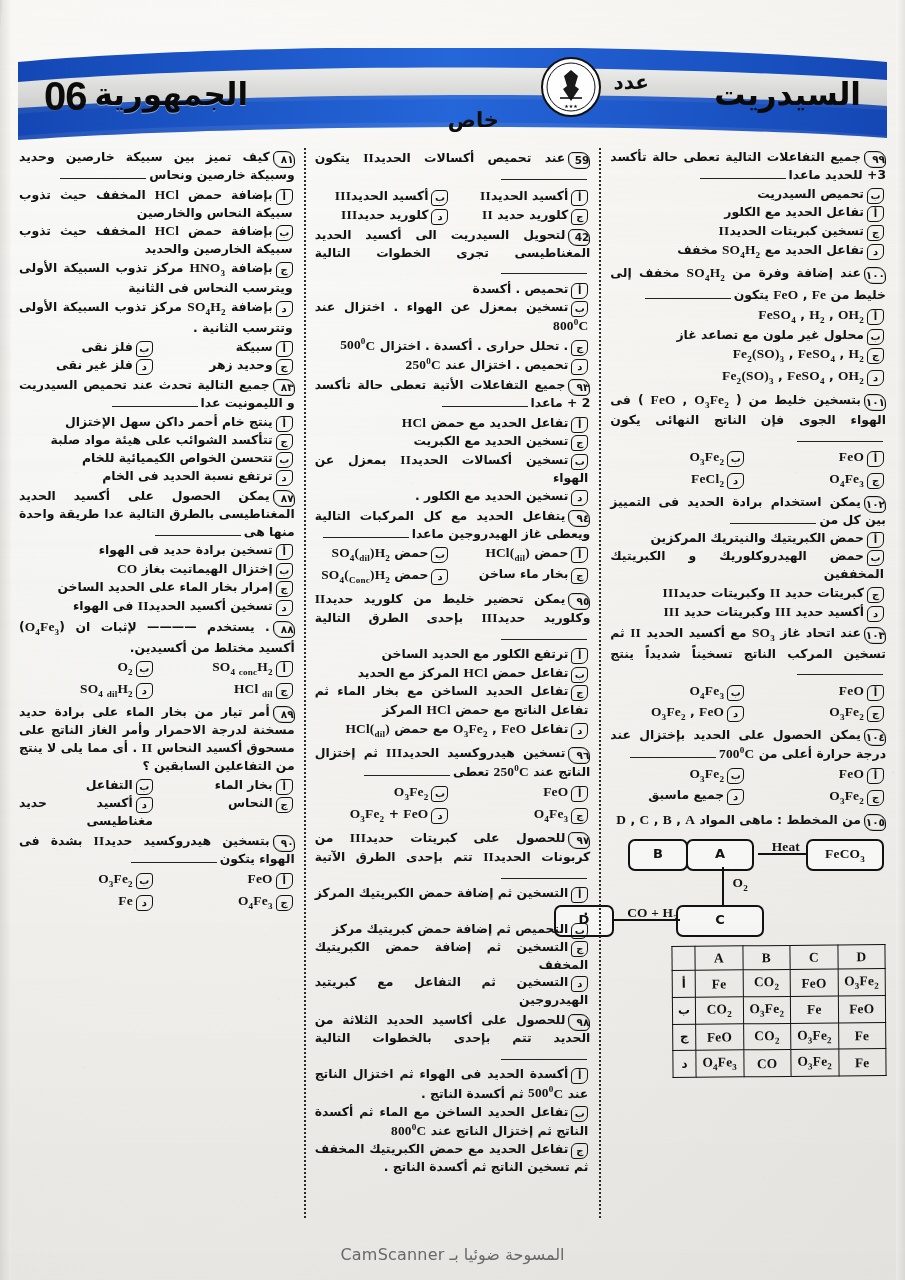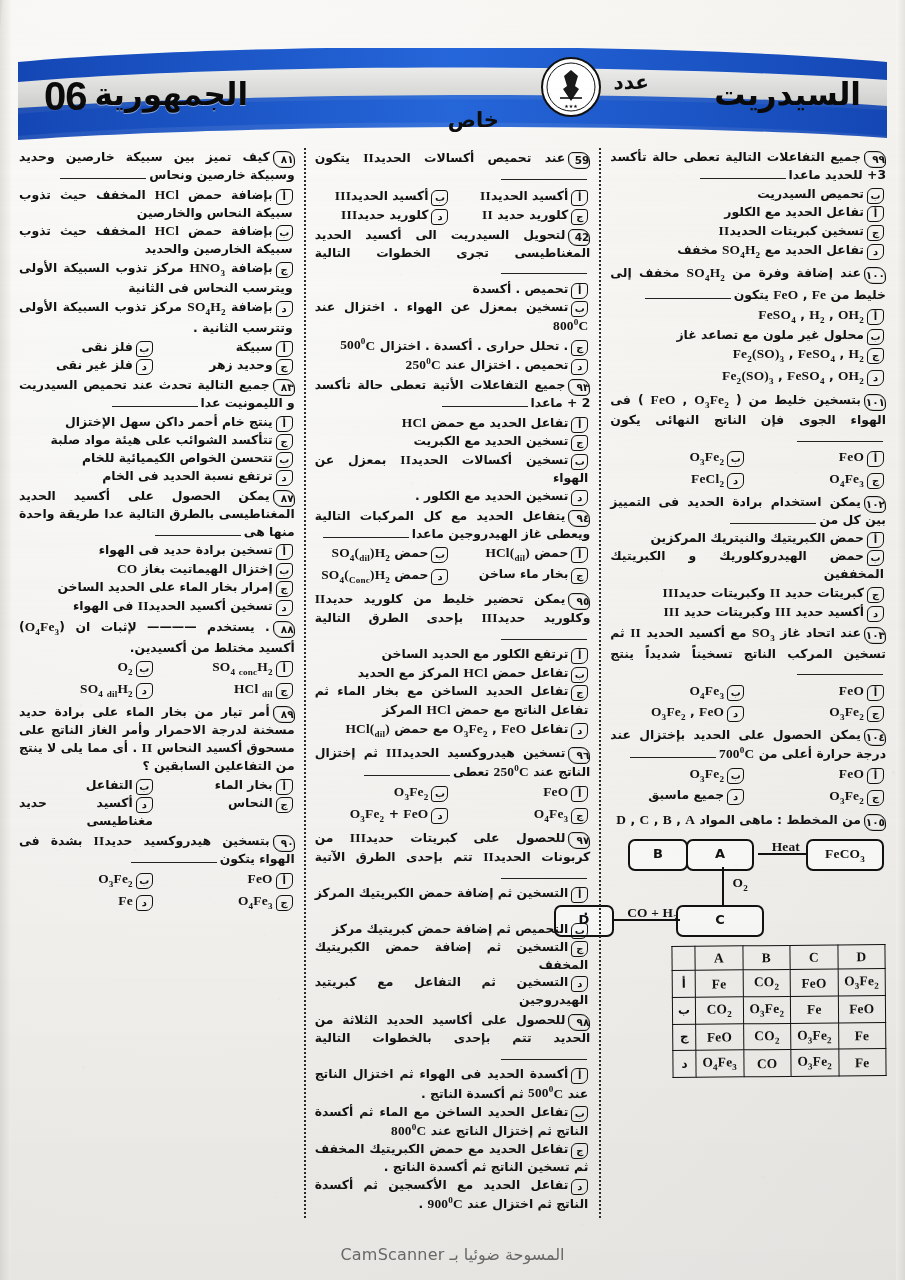--- a/index.html
+++ b/index.html
@@ -479,23 +479,20 @@
             <div class="qhead"><span class="qnum">٩٨</span><span class="qtext">للحصول على أكاسيد الحديد الثلاثة من الحديد تتم بإحدى بالخطوات التالية</span><span class="blank w2"></span></div>
             <div class="opts">
               <div>
                 <span class="opt"><span class="optl">أ</span><span class="otxt">أكسدة الحديد فى الهواء ثم اختزال الناتج عند <span class="f">500<sup>0</sup><span class="f">C</span></span> ثم أكسدة الناتج .</span></span>
               </div>
               <div>
                 <span class="opt"><span class="optl">ب</span><span class="otxt">تفاعل الحديد الساخن مع الماء ثم أكسدة الناتج ثم إختزال الناتج عند <span class="f">800<sup>0</sup><span class="f">C</span></span></span></span>
               </div>
               <div>
                 <span class="opt"><span class="optl">ج</span><span class="otxt">تفاعل الحديد مع حمض الكبريتيك المخفف ثم تسخين الناتج ثم أكسدة الناتج .</span></span>
-              </div>
-              <div>
-                <span class="opt"><span class="optl">د</span><span class="otxt">تفاعل الحديد مع الأكسجين ثم أكسدة الناتج ثم اختزال عند <span class="f">900<sup>0</sup><span class="f">C</span></span> .</span></span>
               </div>
             </div>
           </div>
         </div>
     </div>
 
     <div class="col">
       <div class="colinner" id="col-right">
           <div class="q">
             <div class="qhead"><span class="qnum">٨١</span><span class="qtext">كيف تميز بين سبيكة خارصين وحديد وسبيكة خارصين ونحاس</span><span class="blank w2"></span></div>

